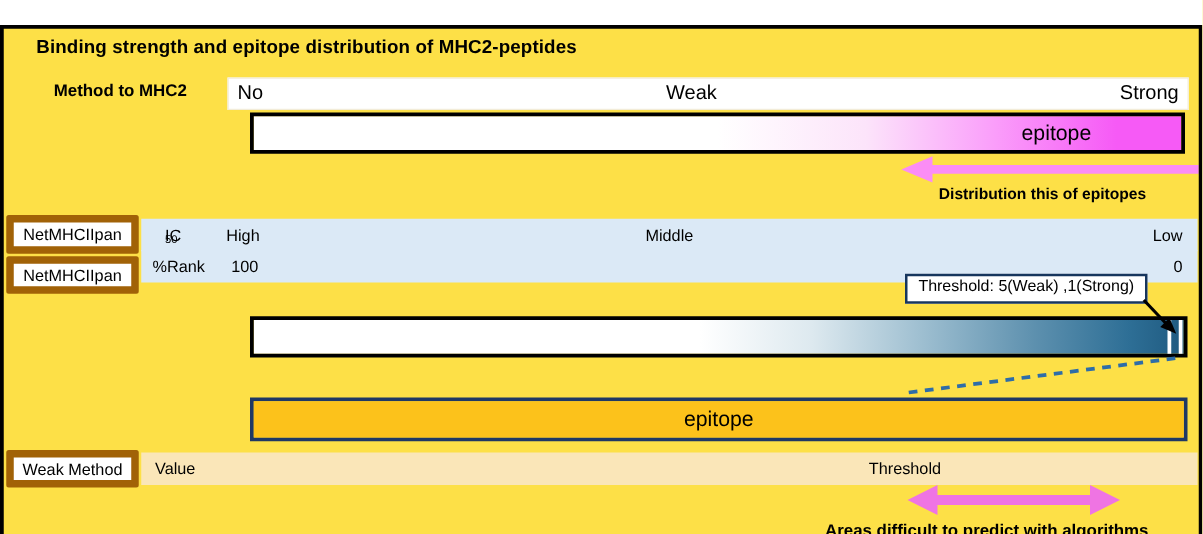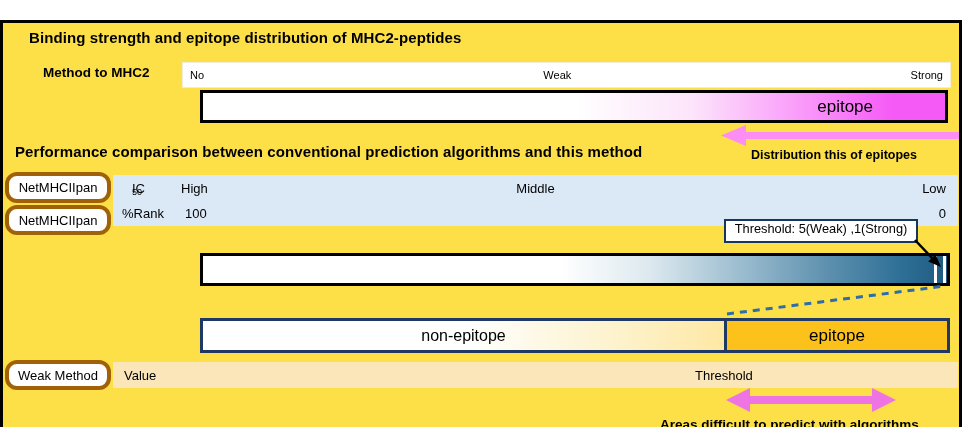--- a/index.html
+++ b/index.html
@@ -9,35 +9,35 @@
 
   .title{position:absolute;font-weight:bold;font-size:15px;white-space:nowrap;letter-spacing:.1px;}
   .t1{left:29px;top:9px;}
   .t2{left:15px;top:123px;}
 
   .binding-label{position:absolute;left:43px;top:45px;font-weight:bold;font-size:13.5px;white-space:nowrap;}
 
   
   .scale-strip{position:absolute;left:182px;top:42px;width:769px;height:26px;background:#fff;
     border:1px solid #f2ecd9;box-sizing:border-box;display:flex;align-items:center;
-    justify-content:space-between;font-size:11px;padding:0 7px;z-index:2;}
+    justify-content:space-between;font-size:16px;padding:0 7px;z-index:2;}
 
   
   .epitope-bar{position:absolute;left:200px;top:70px;width:748px;height:33px;box-sizing:border-box;
     border:3px solid #000;
     background:linear-gradient(90deg,#ffffff 0%,#ffffff 50%,#fce4fa 66%,#fa9dfa 80%,var(--magenta-end,#f65af6) 93%,var(--magenta-end,#f65af6) 100%);}
   .epitope-bar .bar-text{position:absolute;right:72px;top:50%;transform:translateY(-50%);font-size:17px;}
 
   .note{position:absolute;font-weight:bold;white-space:nowrap;}
   .dist-note{left:751px;top:128px;font-size:12.5px;}
   .difficult-note{left:660px;top:397px;font-size:13.5px;}
 
   
   .method-box{position:absolute;left:5px;width:106px;box-sizing:border-box;background:#fff;
-    border:4px solid #a16207;border-radius:12px;display:flex;align-items:center;justify-content:center;
+    border:6px solid #a16207;border-radius:2px;display:flex;align-items:center;justify-content:center;
     font-size:13px;z-index:3;white-space:nowrap;text-align:right;}
   .box-r1{top:152px;height:31px;}
   .box-r2{top:185px;height:30px;}
   .box-r3{top:340px;height:30px;}
 
   .row-strip{position:absolute;left:113px;width:845px;height:26px;font-size:13px;}
   .strip-blue{background:var(--light-blue-strip,#dbe9f6);}
   .strip-cream{background:var(--cream-strip,#fae6b8);}
   .strip-r1{top:155px;}
   .strip-r2{top:180px;}
@@ -89,21 +89,20 @@
     <span>Weak</span>
     <span>Strong</span>
   </div>
 
   <div class="epitope-bar">
     <span class="bar-text">epitope</span>
   </div>
 
   <div class="note dist-note">Distribution this of epitopes</div>
 
-  <div class="title t2">Performance comparison between conventional prediction algorithms and this method</div>
 
   <div class="method-box box-r1">
     <span>NetMHCIIpan</span>
   </div>
   <div class="row-strip strip-blue strip-r1">
     <span class="m-left">
       <span>IC</span><sub>50</sub>
     </span>
     <span class="m-start">High</span>
     <span class="m-mid">Middle</span>
@@ -122,23 +121,20 @@
   <div class="callout">
     <span>Threshold: 5(Weak) ,1(Strong)</span>
   </div>
 
   <div class="blue-bar">
     <div class="thr-line a"></div>
     <div class="thr-line b"></div>
   </div>
 
   <div class="result-bar">
-    <div class="result-left">
-      <span>non-epitope</span>
-    </div>
     <div class="result-right">
       <span>epitope</span>
     </div>
   </div>
 
   <div class="method-box box-r3">
     <span>Weak Method</span>
   </div>
   <div class="row-strip strip-cream strip-r3">
     <span class="m-left3">Value</span>

